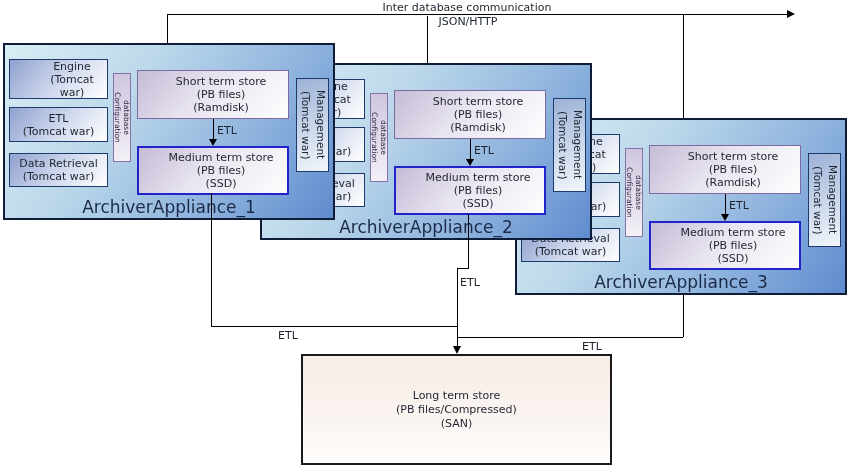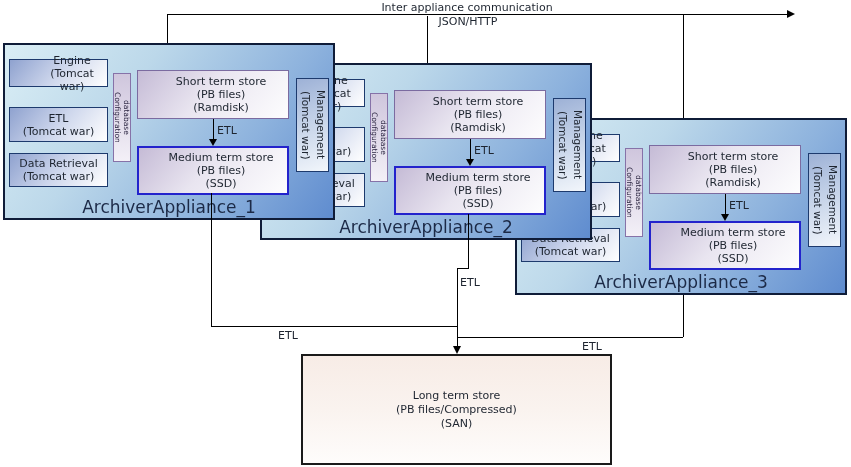--- a/index.html
+++ b/index.html
@@ -21,21 +21,21 @@
     position:absolute;box-sizing:border-box;
     display:flex;align-items:center;justify-content:center;
     text-align:center;white-space:pre-line;
     font-size:11px;line-height:13px;
   }
   .warbox{
     left:4px;width:99px;
     border:1px solid #1d3a6d;
     background:linear-gradient(130deg,#8fa2cf 0%,#cdd6ec 50%,#ffffff 100%);
   }
-  .engine{top:14px;height:28px;padding-left:27px;}
+  .engine{top:14px;height:40px;padding-left:27px;}
   .etlwar{top:62px;height:35px;}
   .retrieval{top:108px;height:34px;}
   .configdb{
     left:108px;top:28px;width:18px;height:89px;
     border:1px solid #8672a8;
     background:linear-gradient(180deg,#cfc6dd 0%,#f3f0f7 100%);
     writing-mode:vertical-lr;
     font-size:7.5px;line-height:9px;color:#2a2440;
   }
   .store{
@@ -165,21 +165,21 @@
     <div class="node mgmt">Management
 (Tomcat war)</div>
     <div class="apptitle">ArchiverAppliance_1</div>
   </div>
 
   <div class="l top-h"></div>
   <div class="arr-right"></div>
   <div class="l drop1"></div>
   <div class="l drop2"></div>
   <div class="l drop3"></div>
-  <div class="lbl comm1">Inter appliance communication</div>
+  <div class="lbl comm1">Inter database communication</div>
   <div class="lbl comm2">JSON/HTTP</div>
 
   <div class="l a1v"></div>
   <div class="l e1h"></div>
   <div class="l a2v"></div>
   <div class="l jog"></div>
   <div class="l mainv"></div>
   <div class="arr-down"></div>
   <div class="l e3h"></div>
   <div class="l a3v"></div>

